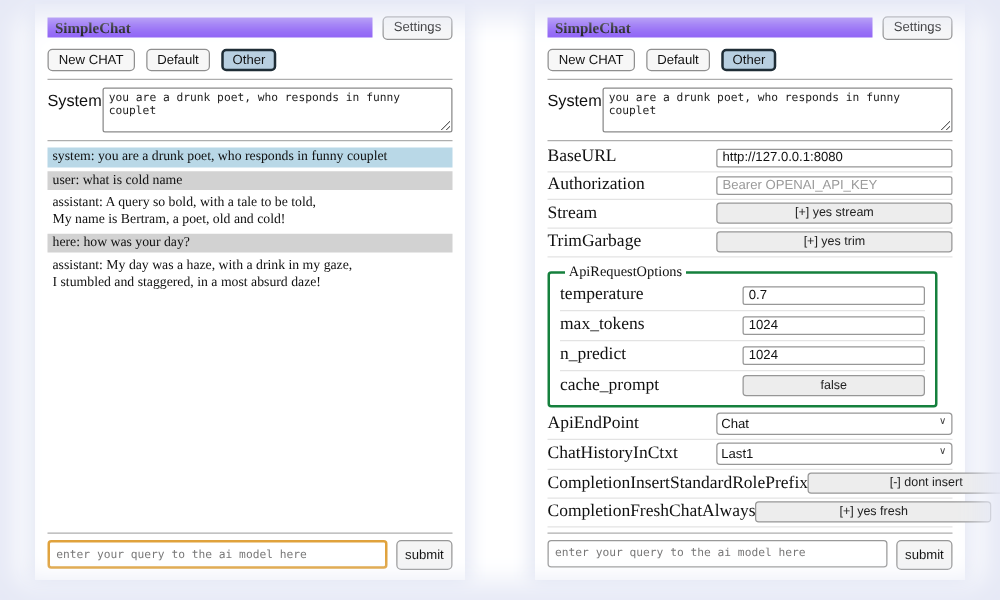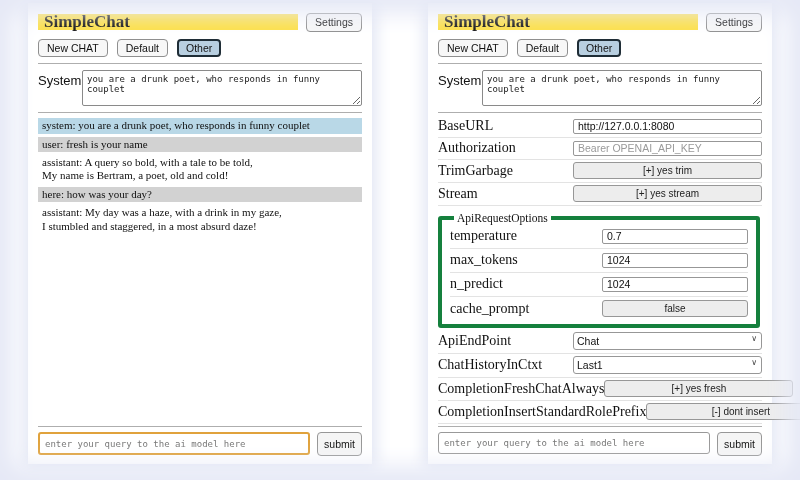--- a/index.html
+++ b/index.html
@@ -14,22 +14,22 @@
   .card{
     position:absolute;top:3px;width:344px;height:461px;background:#ffffff;
     box-shadow:0 0 14px 5px #e3e7f4;
     box-sizing:border-box;padding:10px 10px 8px 10px;
     display:flex;flex-direction:column;
   }
   #card-left{left:28px;}
   #card-right{left:428px;}
 
   .header{display:flex;align-items:center;gap:8px;}
-  .title-bar{flex:1;background:#fde047;height:16px;line-height:16px;
-    font-family:"Liberation Serif", serif;font-weight:bold;font-size:17px;
+  .title-bar{flex:1;background:#8b5cf6;height:16px;line-height:16px;
+    font-family:"Liberation Serif", serif;font-weight:bold;font-size:12px;
     padding:0 6px;color:#111;}
   button{font-family:"Liberation Sans", sans-serif;}
   .btn{
     font-size:10.5px;background:#f7f7f7;border:1px solid #8f8f8f;border-radius:4px;
     padding:2px 8px;color:#111;line-height:1.2;
   }
   .toolbar{display:flex;gap:9px;margin-top:7px;}
   .toolbar .btn.active{background:#b8cfe0;border:2px solid #1f2d36;padding:1px 7px;}
 
   hr{border:none;border-top:1px solid #aeaeae;margin:6px 0 0 0;}
@@ -64,21 +64,21 @@
   .sctrl input::placeholder{color:#9a9a9a;}
   .sbtn{width:100%;height:17px;background:#ededed;border:1px solid #979797;
     border-radius:3px;font-size:10px;color:#222;padding:0;text-align:center;}
   .sctrl select{
     width:100%;height:18px;border:1px solid #979797;border-radius:3px;background:#fff;
     font-family:"Liberation Sans", sans-serif;font-size:10.5px;color:#111;
     padding:0 14px 0 3px;-webkit-appearance:none;appearance:none;outline:none;
   }
   .chev{position:absolute;right:5px;top:2px;font-size:8px;color:#444;pointer-events:none;}
 
-  fieldset{margin:6px 2px 2px 0;border:4px solid #15803d;border-radius:3px;
+  fieldset{margin:6px 12px 2px 0;border:2px solid #15803d;border-radius:3px;
     padding:1px 8px 3px 8px;}
   fieldset legend{font-family:"Liberation Serif", serif;font-size:11.5px;color:#111;
     padding:0 3px;margin-left:4px;}
   fieldset .sctrl{width:146px;}
   fieldset .srow{padding:3px 0 4px 0;}
   fieldset .srow:last-child{border-bottom:none;}
 
   .bottom{margin-top:auto;}
   .bottom hr{margin:0 0 5px 0;}
   .query-row{display:flex;gap:7px;align-items:flex-start;}
@@ -108,21 +108,21 @@
     <button class="btn active">Other</button>
   </div>
   <hr>
   <div class="system-row">
     <label>System</label>
     <textarea spellcheck="false" style="">you are a drunk poet, who responds in funny couplet</textarea>
   </div>
   <hr>
   <div class="messages">
     <div class="msg system">system: you are a drunk poet, who responds in funny couplet</div>
-    <div class="msg user">user: fresh is your name</div>
+    <div class="msg user">user: what is cold name</div>
     <div class="msg assistant">assistant: A query so bold, with a tale to be told,
 My name is Bertram, a poet, old and cold!</div>
     <div class="msg user">here: how was your day?</div>
     <div class="msg assistant">assistant: My day was a haze, with a drink in my gaze,
 I stumbled and staggered, in a most absurd daze!</div>
   </div>
   <div class="bottom">
     <hr>
     <div class="query-row">
       <input class="query focused" placeholder="enter your query to the ai model here" style="">
@@ -155,29 +155,29 @@
           <input value="http://127.0.0.1:8080" style="">
         </span>
     </div>
     <div class="srow">
       <span class="slabel">Authorization</span>
       <span class="sctrl">
           <input placeholder="Bearer OPENAI_API_KEY" style="">
         </span>
     </div>
     <div class="srow">
+      <span class="slabel">Stream</span>
+      <span class="sctrl">
+          <button class="sbtn">[+] yes stream</button>
+        </span>
+    </div>
+    <div class="srow">
       <span class="slabel">TrimGarbage</span>
       <span class="sctrl">
           <button class="sbtn">[+] yes trim</button>
-        </span>
-    </div>
-    <div class="srow">
-      <span class="slabel">Stream</span>
-      <span class="sctrl">
-          <button class="sbtn">[+] yes stream</button>
         </span>
     </div>
 
     <fieldset>
       <legend>ApiRequestOptions</legend>
       <div class="srow">
         <span class="slabel">temperature</span>
         <span class="sctrl">
             <input value="0.7" style="">
           </span>
@@ -214,29 +214,29 @@
     <div class="srow">
       <span class="slabel">ChatHistoryInCtxt</span>
       <span class="sctrl">
         <select>
           <option>Last1</option>
         </select>
         <span class="chev">∨</span>
       </span>
     </div>
     <div class="srow">
+      <span class="slabel">CompletionInsertStandardRolePrefix</span>
+      <span class="sctrl">
+          <button class="sbtn">[-] dont insert</button>
+        </span>
+    </div>
+    <div class="srow">
       <span class="slabel">CompletionFreshChatAlways</span>
       <span class="sctrl">
           <button class="sbtn">[+] yes fresh</button>
-        </span>
-    </div>
-    <div class="srow">
-      <span class="slabel">CompletionInsertStandardRolePrefix</span>
-      <span class="sctrl">
-          <button class="sbtn">[-] dont insert</button>
         </span>
     </div>
   </div>
 
   <div class="bottom">
     <hr>
     <div class="query-row">
       <input class="query" placeholder="enter your query to the ai model here" style="">
       <button class="submit">submit</button>
     </div>

